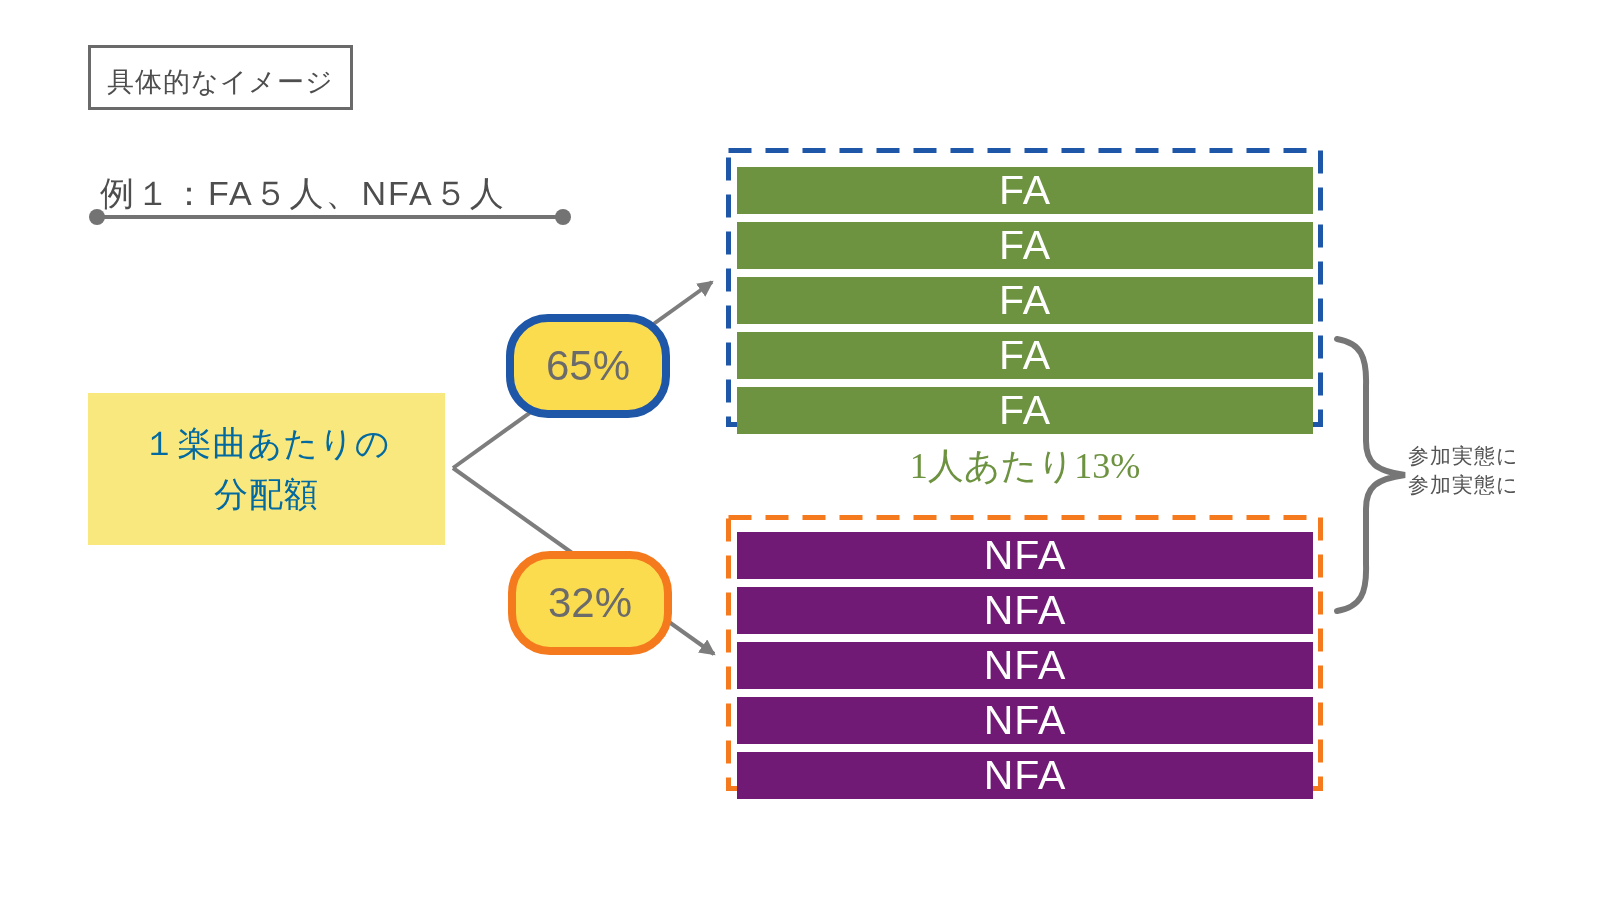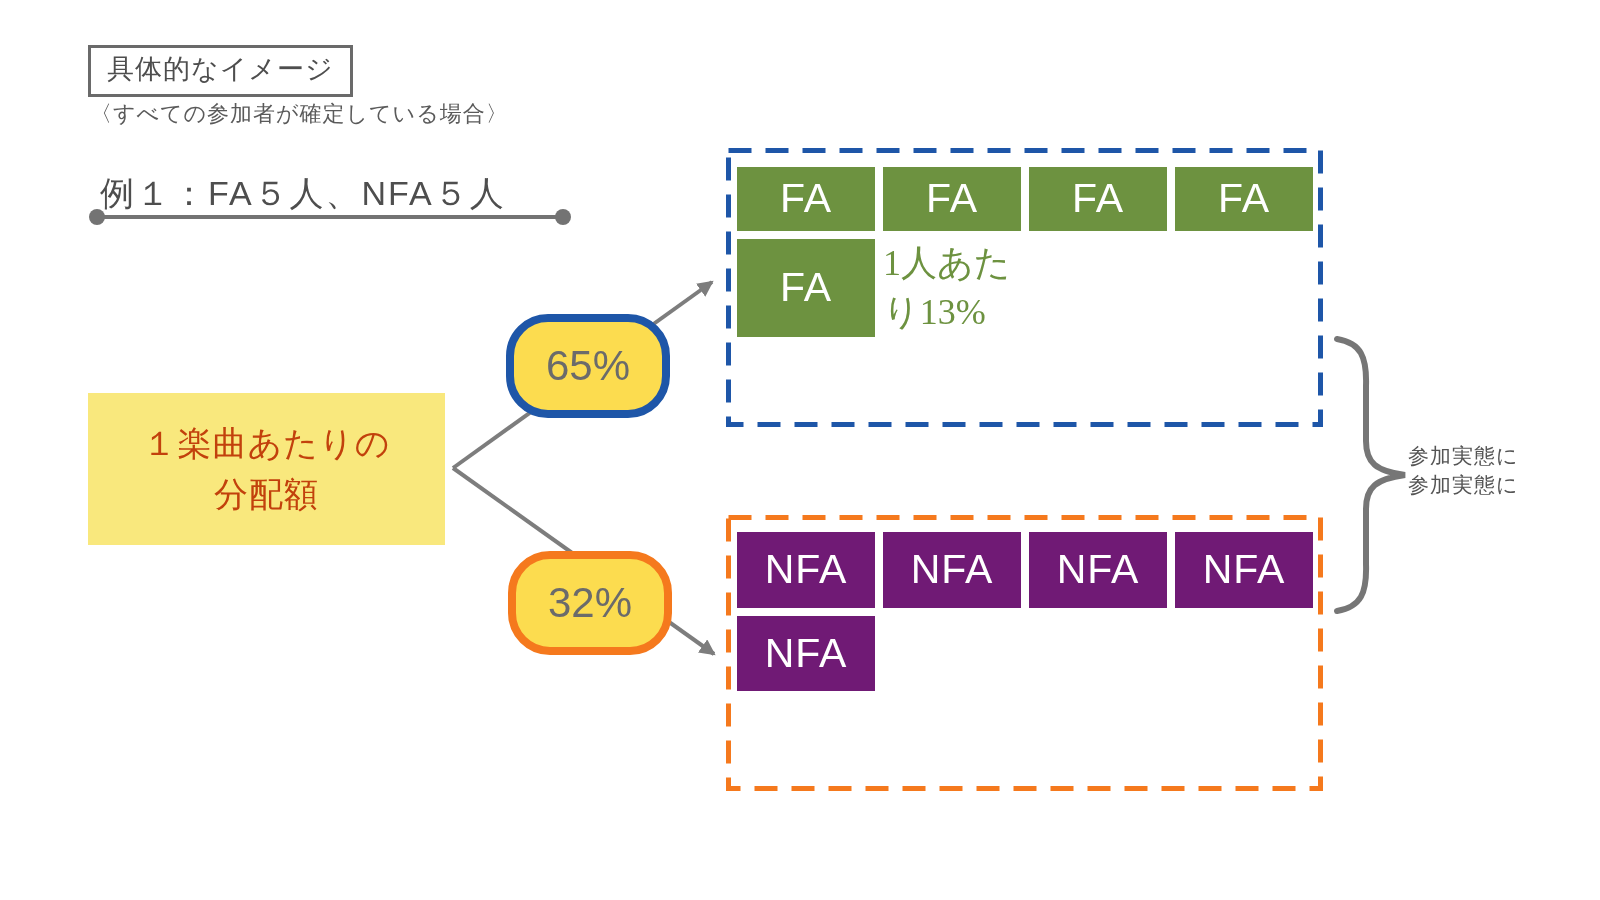--- a/index.html
+++ b/index.html
@@ -22,21 +22,21 @@
     z-index: 1;
     pointer-events: none;
   }
   
   .title-box {
     position: absolute;
     left: 88px; top: 45px;
     border: 3px solid #6a6a6a;
     color: #4e4e4e;
     font-size: 27px;
-    padding: 3px 16px 7px 16px;
+    padding: 16px 16px 7px 16px;
     letter-spacing: 1px;
     z-index: 2;
     background: #ffffff;
   }
   .subtitle {
     position: absolute;
     left: 90px; top: 99px;
     color: #5a5a5a;
     font-size: 22px;
     letter-spacing: 1px;
@@ -66,21 +66,21 @@
     background: #737373;
   }
   .underline-dot.left { left: -7px; }
   .underline-dot.right { right: -7px; }
   
   .source-box {
     position: absolute;
     left: 88px; top: 393px;
     width: 357px; height: 152px;
     background: #f9e87d;
-    color: #c2410c;
+    color: #0369a1;
     font-size: 34px;
     letter-spacing: 1px;
     display: flex;
     flex-direction: column;
     align-items: center;
     justify-content: center;
     line-height: 1.5;
     text-align: center;
     z-index: 2;
   }
@@ -100,21 +100,21 @@
   }
   .pill.fa  { left: 506px; top: 314px; border: 8px solid #1e56a8; }
   .pill.nfa { left: 508px; top: 551px; border: 8px solid #f5791d; }
   
   .group {
     position: absolute;
     left: 726px;
     width: 596px;
     box-sizing: border-box;
     display: grid;
-    grid-template-columns: 1fr 1fr 1fr 1fr;
+    grid-template-columns: 1fr;
     grid-template-rows: 1fr 1fr 1fr;
     column-gap: 15px;
     row-gap: 10px;
     z-index: 2;
     gap: 8px;
   }
   .group.fa  { top: 148px; height: 279px; padding: 19px 9px 19px 11px; }
   .group.nfa { top: 515px; height: 276px; padding: 17px 9px 16px 11px; }
   .unit-cell {
     display: flex;
@@ -166,21 +166,20 @@
              L 1366 441
              C 1366 463, 1376 471, 1405 475
              C 1376 479, 1366 487, 1366 509
              L 1366 564
              C 1367 593, 1361 607, 1337 611" fill="none" stroke="#767676" stroke-width="6" stroke-linecap="round"></path>
   </svg>
 
   <div class="title-box">
     <span>具体的なイメージ</span>
   </div>
-  <div class="subtitle">〈すべての参加者が確定している場合〉</div>
   <div class="example-title">例１：FA５人、NFA５人</div>
   <div class="example-underline">
     <span class="underline-dot left"></span>
     <span class="underline-dot right"></span>
   </div>
 
   <div class="source-box">
     <span>１楽曲あたりの</span>
     <span>分配額</span>
   </div>

